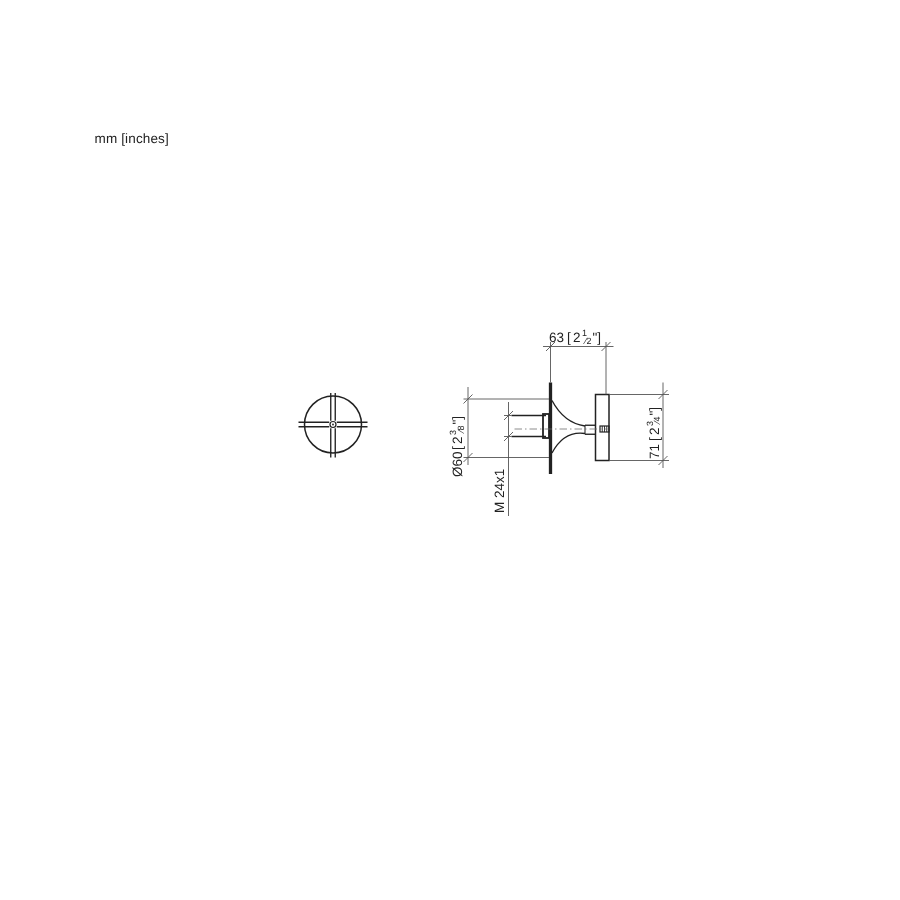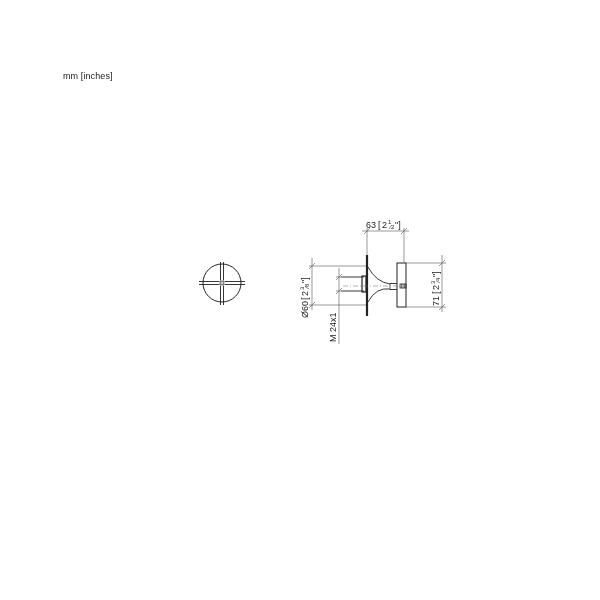--- a/index.html
+++ b/index.html
@@ -1,17 +1,17 @@
 <!DOCTYPE html>
 <html><head>
   <meta charset="utf-8">
   <style>
     html, body { margin: 0; padding: 0; background: #ffffff; }
     body { width: 600px; height: 600px; position: relative; overflow: hidden; font-family: "Liberation Sans", sans-serif; }
-    .units { position: absolute; left: 63px; top: 71px; font-size: 9px; color: #222; letter-spacing: 0.1px; }
+    .units { position: absolute; left: 63px; top: 87px; font-size: 9px; color: #222; letter-spacing: 0.1px; }
     svg { position: absolute; left: 0; top: 0; }
     .dimtxt { font-family: "Liberation Sans", sans-serif; font-size: 9px; fill: #222; }
     .frac { font-family: "Liberation Sans", sans-serif; font-size: 6px; fill: #222; }
   </style>
 </head>
 <body>
 
 <div class="units">mm [inches]</div>
 
 <svg width="600" height="600" viewBox="0 0 600 600">

